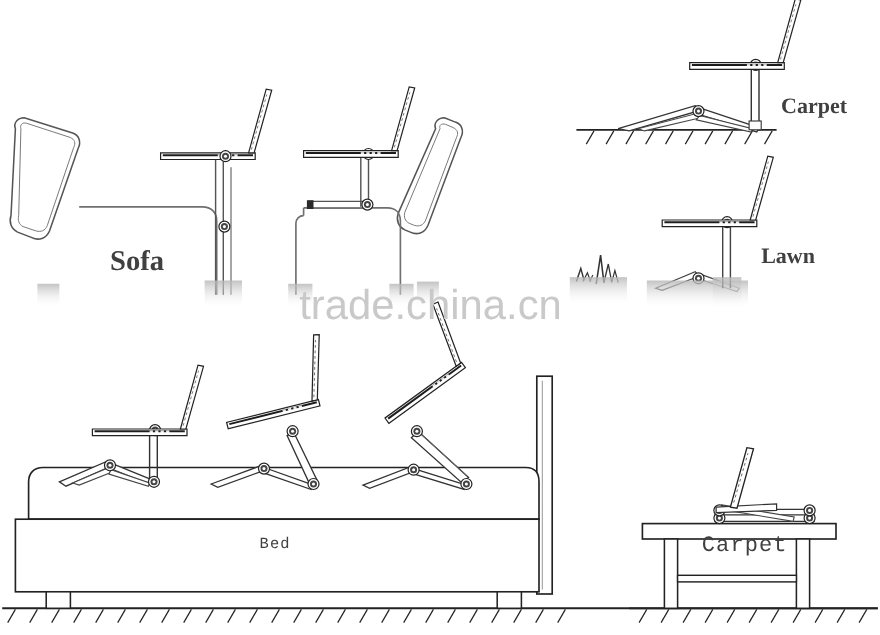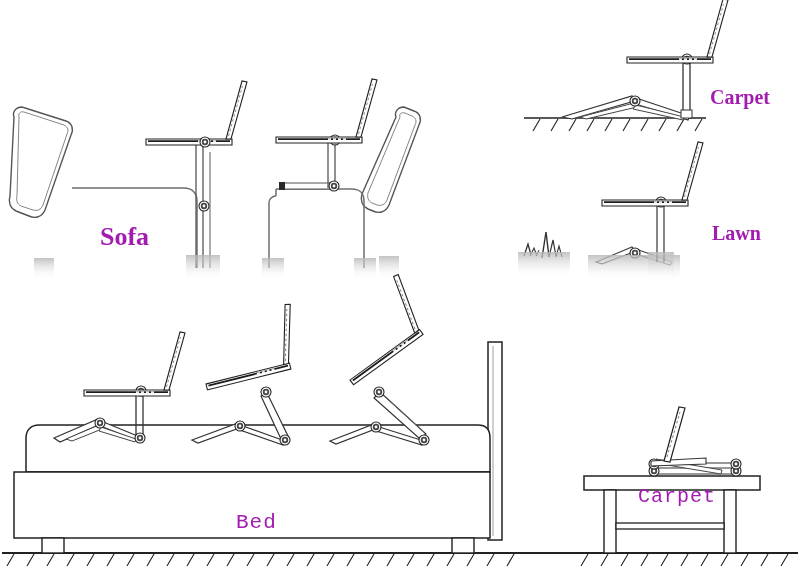--- a/index.html
+++ b/index.html
@@ -15,37 +15,37 @@
     overflow: hidden;
     font-family: "Liberation Serif", serif;
   }
   #page svg {
     position: absolute;
     top: 0;
     left: 0;
   }
   .label {
     position: absolute;
-    color: #a21caf;
+    color: #404040;
     white-space: nowrap;
     pointer-events: none;
   }
   .label-serif {
     font-family: "Liberation Serif", serif;
     font-weight: bold;
   }
   .label-mono {
     font-family: "Liberation Mono", monospace;
     font-weight: normal;
     letter-spacing: 1px;
   }
   #label-sofa   { left: 100px; top: 222px; font-size: 26px; }
   #label-carpet { left: 710px; top: 86px;  font-size: 20px; }
-  #label-lawn   { left: 712px; top: 222px; font-size: 20px; }
-  #label-bed    { left: 236px; top: 511px; font-size: 21px; }
+  #label-lawn   { left: 692px; top: 222px; font-size: 20px; }
+  #label-bed    { left: 236px; top: 487px; font-size: 14px; }
   #label-table  { left: 638px; top: 485px; font-size: 20px; }
   #watermark {
     position: absolute;
     left: 272px;
     top: 257px;
     font-family: "Liberation Sans", sans-serif;
     font-size: 38px;
     color: #c9c9c9;
     letter-spacing: 0px;
     white-space: nowrap;
@@ -345,14 +345,15 @@
   <div class="label label-serif" id="label-sofa">Sofa</div>
 
   <div class="label label-serif" id="label-carpet">Carpet</div>
 
   <div class="label label-serif" id="label-lawn">Lawn</div>
 
   <div class="label label-mono" id="label-bed">Bed</div>
 
   <div class="label label-mono" id="label-table">Carpet</div>
 
+  <div id="watermark">trade.china.cn</div>
 
 </div>
 
 </body></html>

